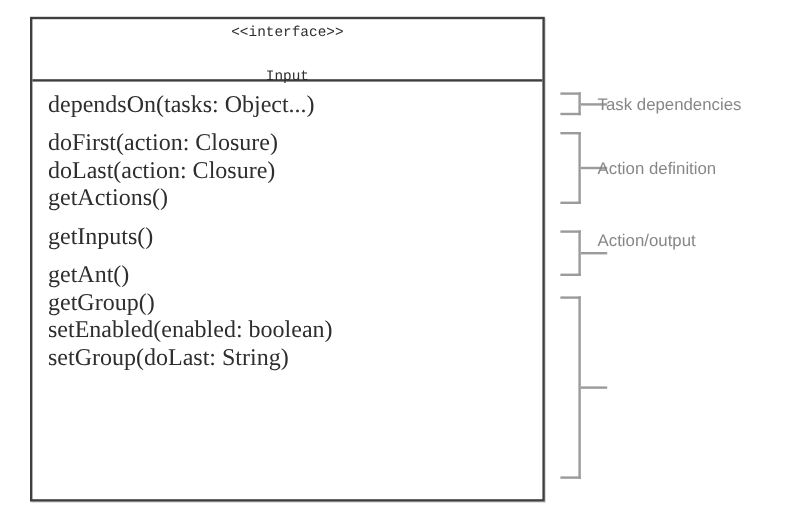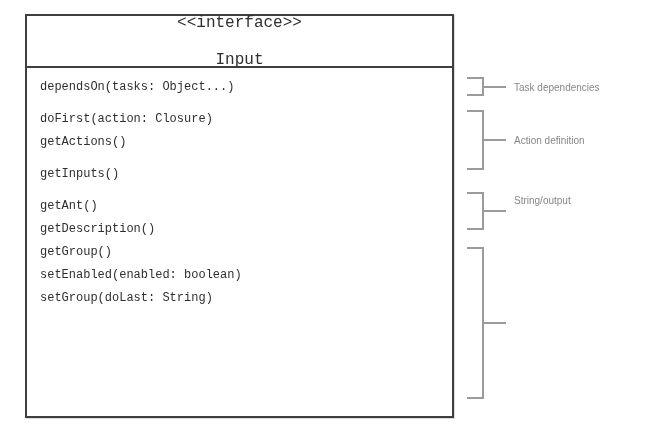--- a/index.html
+++ b/index.html
@@ -28,35 +28,35 @@
     border: 2px solid var(--border);
     background: var(--bg);
     box-shadow: 1px 1px 0 #d9d9d9;
   }
   .uml-header {
     height: 52px;
     border-bottom: 2px solid var(--border);
     display: flex;
     flex-direction: column;
     align-items: center;
-    justify-content: center;
+    justify-content: space-between;
     gap: 15px;
     font-family: "Liberation Mono", "DejaVu Sans Mono", monospace;
-    font-size: 16px;
+    font-size: 12px;
     line-height: 22px;
     color: var(--method-text);
   }
   .uml-body {
     padding: 8px 0 0 13px;
   }
   .method-group { margin-bottom: 9px; }
   .method-group:last-child { margin-bottom: 15px; }
   .method {
-    font-family: Liberation Mono, monospace;
-    font-size: 12px;
+    font-family: Liberation Serif, serif;
+    font-size: 20px;
     line-height: 23px;
     color: var(--method-text);
     white-space: pre;
   }
 
   
   .bracket {
     position: absolute;
     width: 17px;
     border-top: 2px solid var(--bracket);
@@ -64,22 +64,22 @@
     border-bottom: 2px solid var(--bracket);
   }
   .tick {
     position: absolute;
     height: 2px;
     width: 22px;
     background: var(--bracket);
   }
   .annotation-label {
     position: absolute;
-    left: 514px;
-    font-size: 10px;
+    left: 498px;
+    font-size: 14px;
     line-height: 21px;
     color: var(--annotation);
     white-space: nowrap;
   }
 
   
   .bracket-1 { left: 467px; top: 77px;  height: 19px; }
   .tick-1    { left: 484px; top: 86px;  }
   .label-1   { top: 77px; }
 
@@ -106,30 +106,30 @@
       <div>Input</div>
     </div>
     <div class="uml-body">
 
       <div class="method-group">
         <div class="method">dependsOn(tasks: Object...)</div>
       </div>
 
       <div class="method-group">
         <div class="method">doFirst(action: Closure)</div>
+        <div class="method">doLast(action: Closure)</div>
         <div class="method">getActions()</div>
       </div>
 
       <div class="method-group">
         <div class="method">getInputs()</div>
       </div>
 
       <div class="method-group">
         <div class="method">getAnt()</div>
-        <div class="method">getDescription()</div>
         <div class="method">getGroup()</div>
         <div class="method">setEnabled(enabled: boolean)</div>
         <div class="method">setGroup(doLast: String)</div>
       </div>
 
     </div>
   </div>
 
   <div class="bracket bracket-1"></div>
   <div class="tick tick-1"></div>
@@ -139,21 +139,21 @@
 
   <div class="bracket bracket-2"></div>
   <div class="tick tick-2"></div>
   <div class="annotation-label label-2">
     <div>Action definition</div>
   </div>
 
   <div class="bracket bracket-3"></div>
   <div class="tick tick-3"></div>
   <div class="annotation-label label-3">
-    <div>String/output</div>
+    <div>Action/output</div>
   </div>
 
   <div class="bracket bracket-4"></div>
   <div class="tick tick-4"></div>
   <div class="annotation-label label-4">
   </div>
 
 </div>
 
 </body></html>

